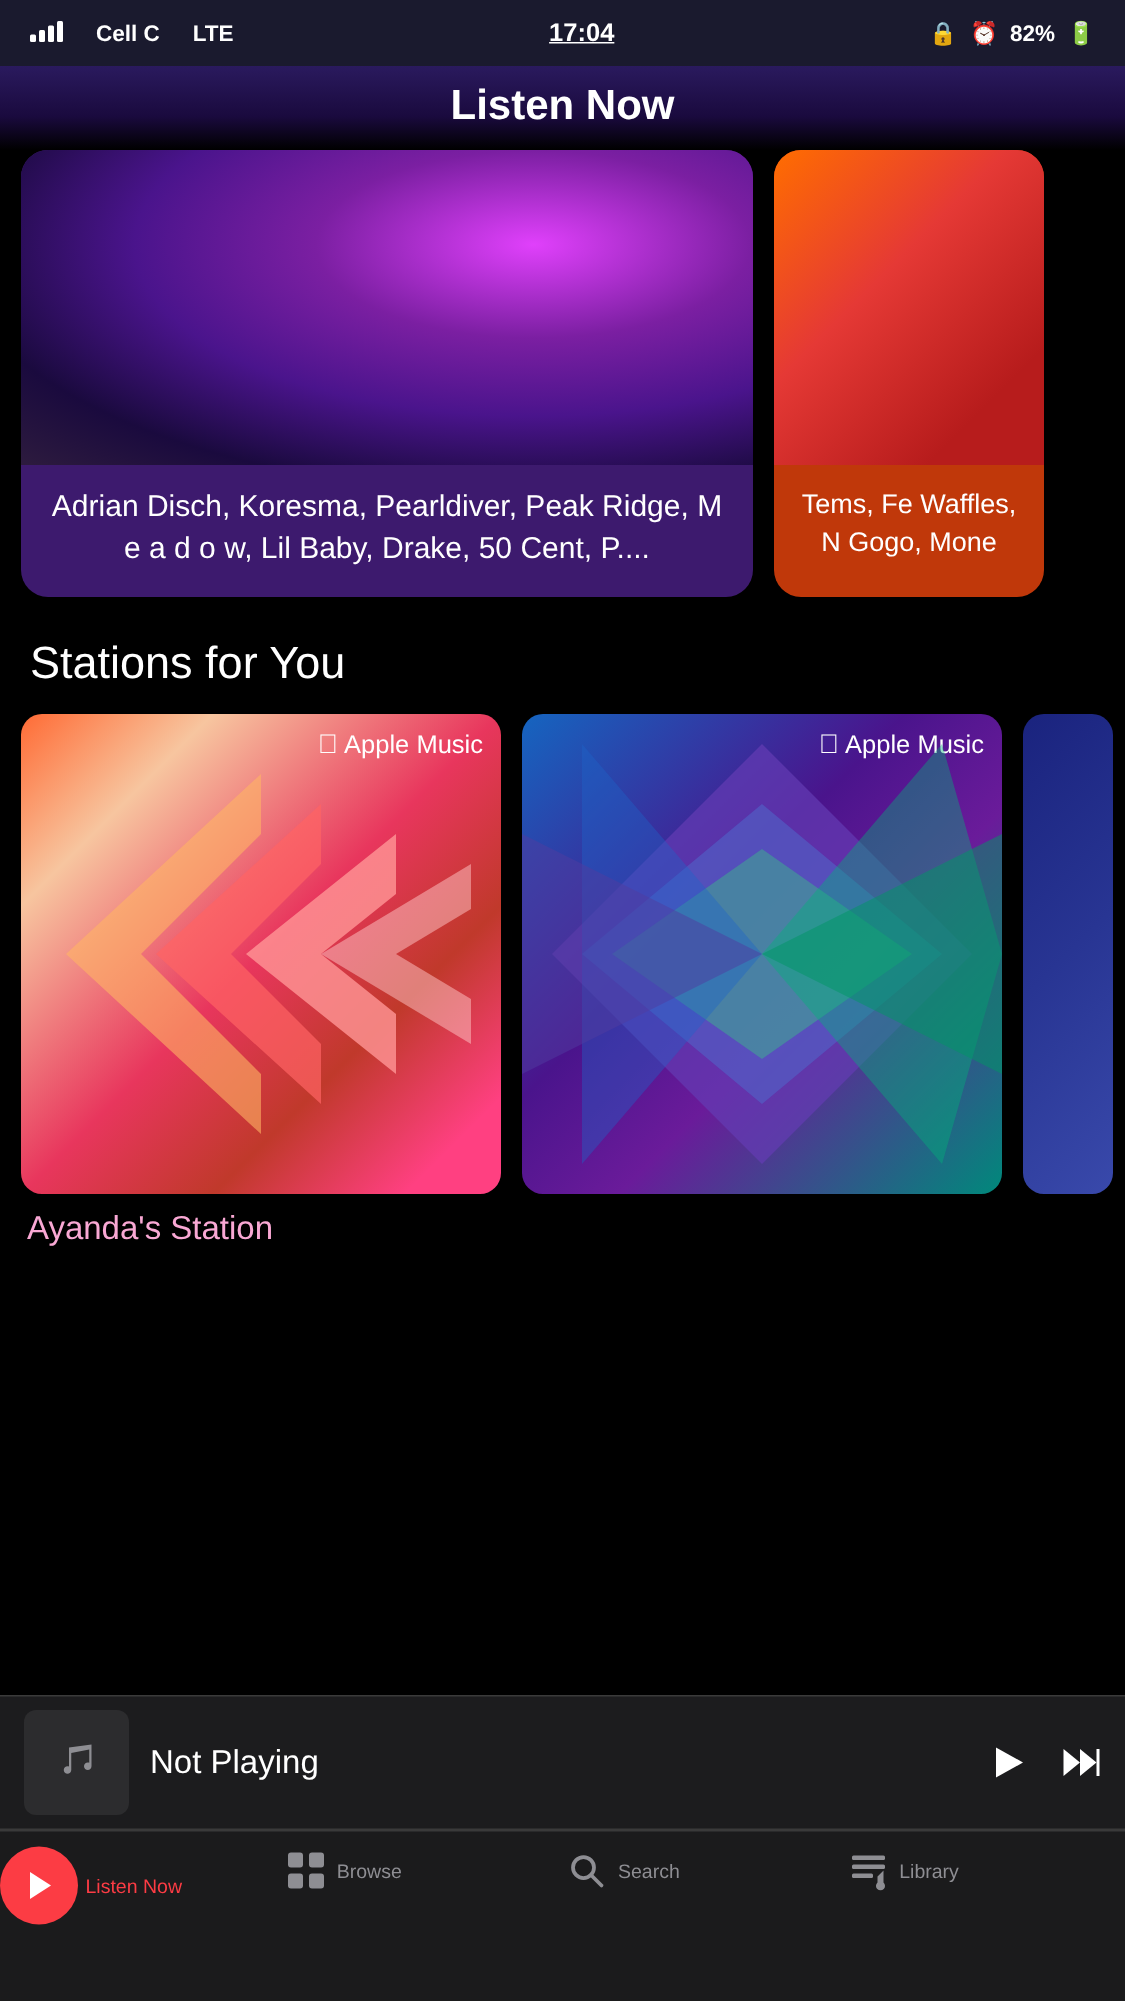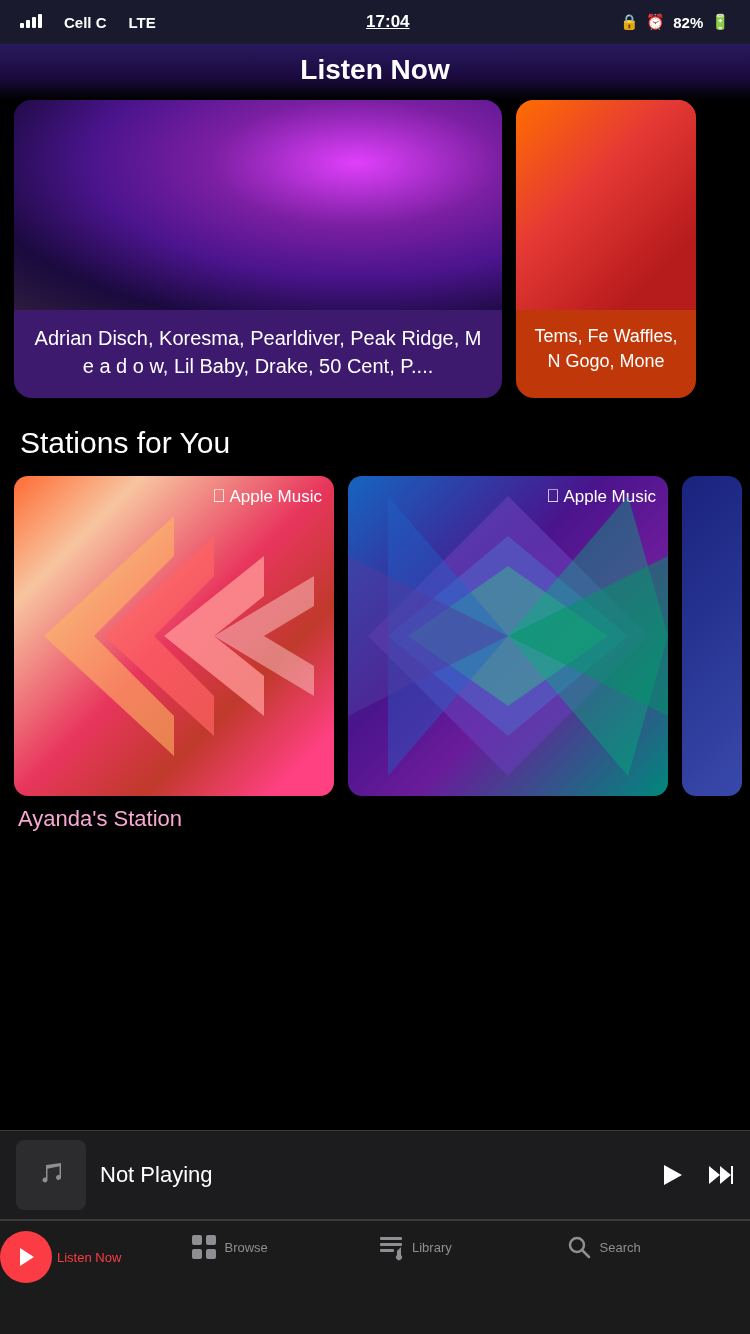--- a/index.html
+++ b/index.html
@@ -420,33 +420,33 @@
         <rect x="2" y="16" width="10" height="10" rx="2"></rect>
         <rect x="16" y="16" width="10" height="10" rx="2"></rect>
       </svg>
     </div>
     <span class="tab-label">Browse</span>
   </div>
 
 
   <div class="tab-item">
     <div class="tab-icon">
+      <svg width="28" height="28" viewBox="0 0 28 28" fill="none" stroke="#8e8e93" stroke-width="2.5" stroke-linecap="round" xmlns="http://www.w3.org/2000/svg">
+        <circle cx="12" cy="12" r="7"></circle>
+        <line x1="17" y1="17" x2="24" y2="24"></line>
+      </svg>
+    </div>
+    <span class="tab-label">Search</span>
+  </div>
+
+  <div class="tab-item">
+    <div class="tab-icon">
       <svg width="28" height="28" viewBox="0 0 28 28" fill="#8e8e93" xmlns="http://www.w3.org/2000/svg">
         <rect x="3" y="4" width="22" height="3" rx="1"></rect>
         <rect x="3" y="10" width="22" height="3" rx="1"></rect>
         <rect x="3" y="16" width="14" height="3" rx="1"></rect>
         <path d="M20 18 l4-4 v8 a3 3 0 1 1-4 0z"></path>
       </svg>
     </div>
     <span class="tab-label">Library</span>
   </div>
 
-  <div class="tab-item">
-    <div class="tab-icon">
-      <svg width="28" height="28" viewBox="0 0 28 28" fill="none" stroke="#8e8e93" stroke-width="2.5" stroke-linecap="round" xmlns="http://www.w3.org/2000/svg">
-        <circle cx="12" cy="12" r="7"></circle>
-        <line x1="17" y1="17" x2="24" y2="24"></line>
-      </svg>
-    </div>
-    <span class="tab-label">Search</span>
-  </div>
-
 </div>
 
 </body></html>

